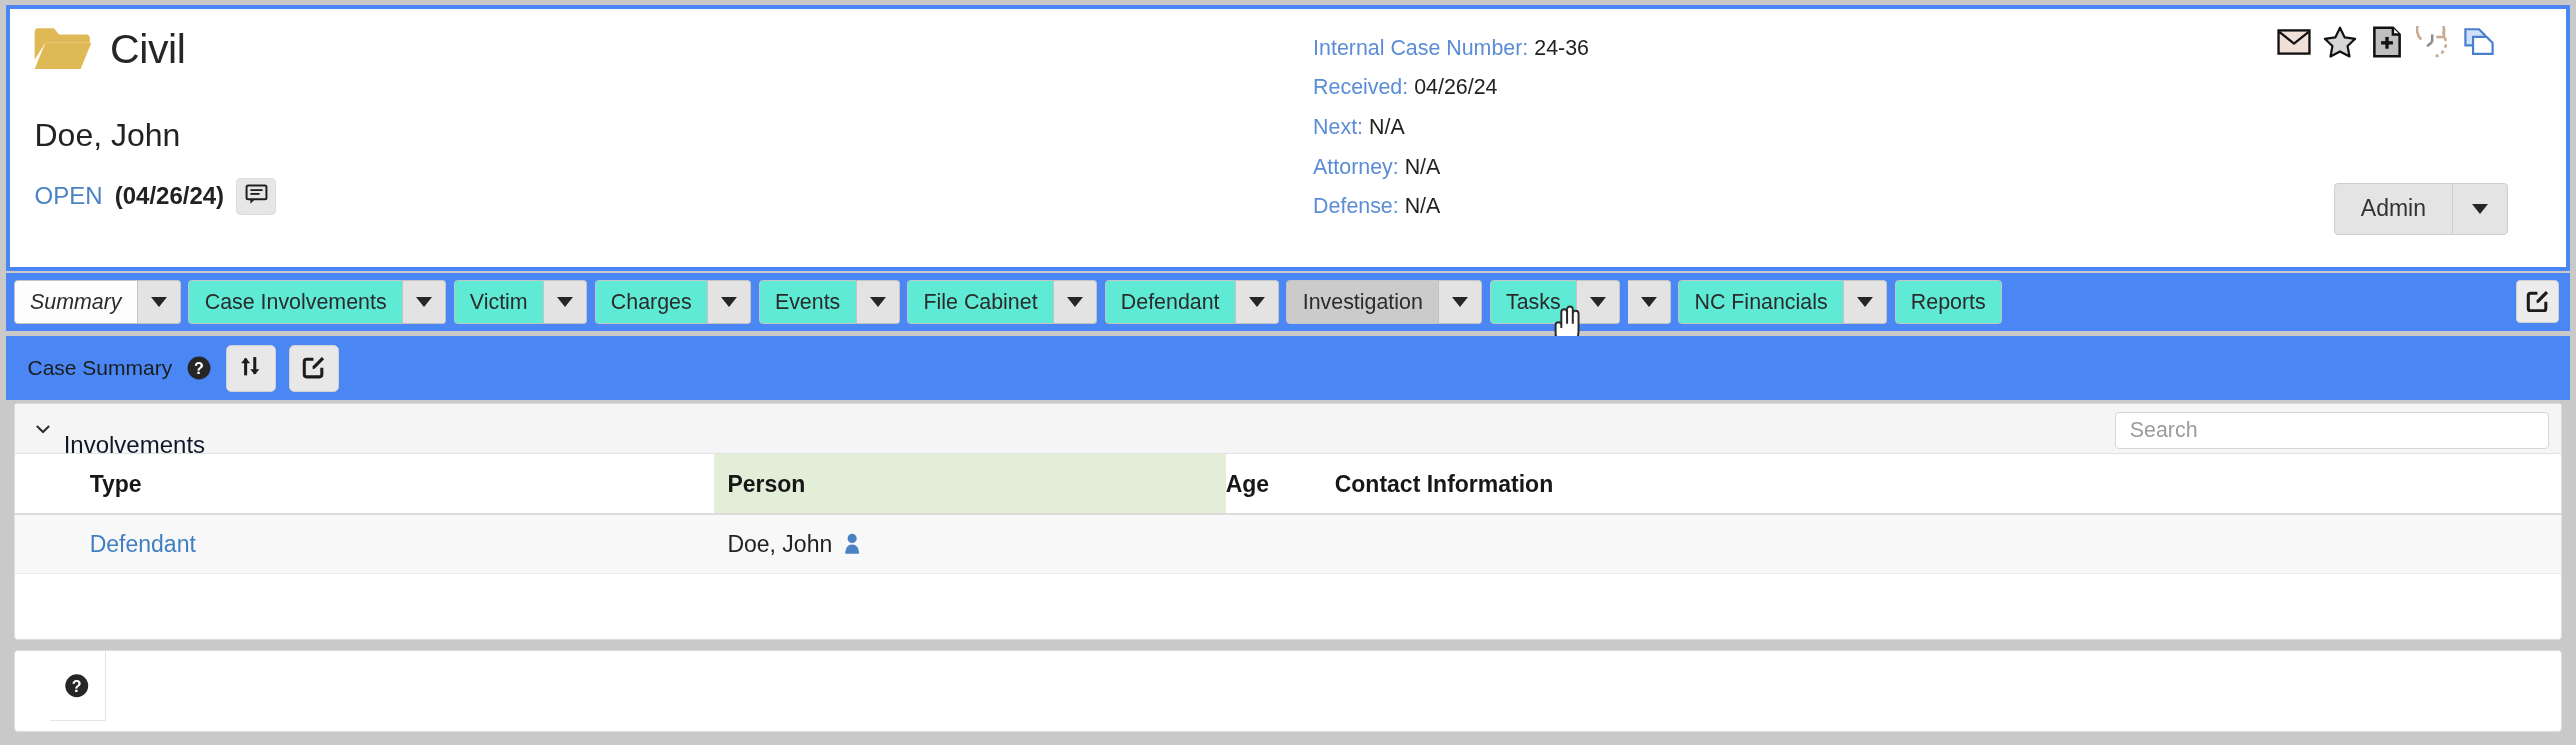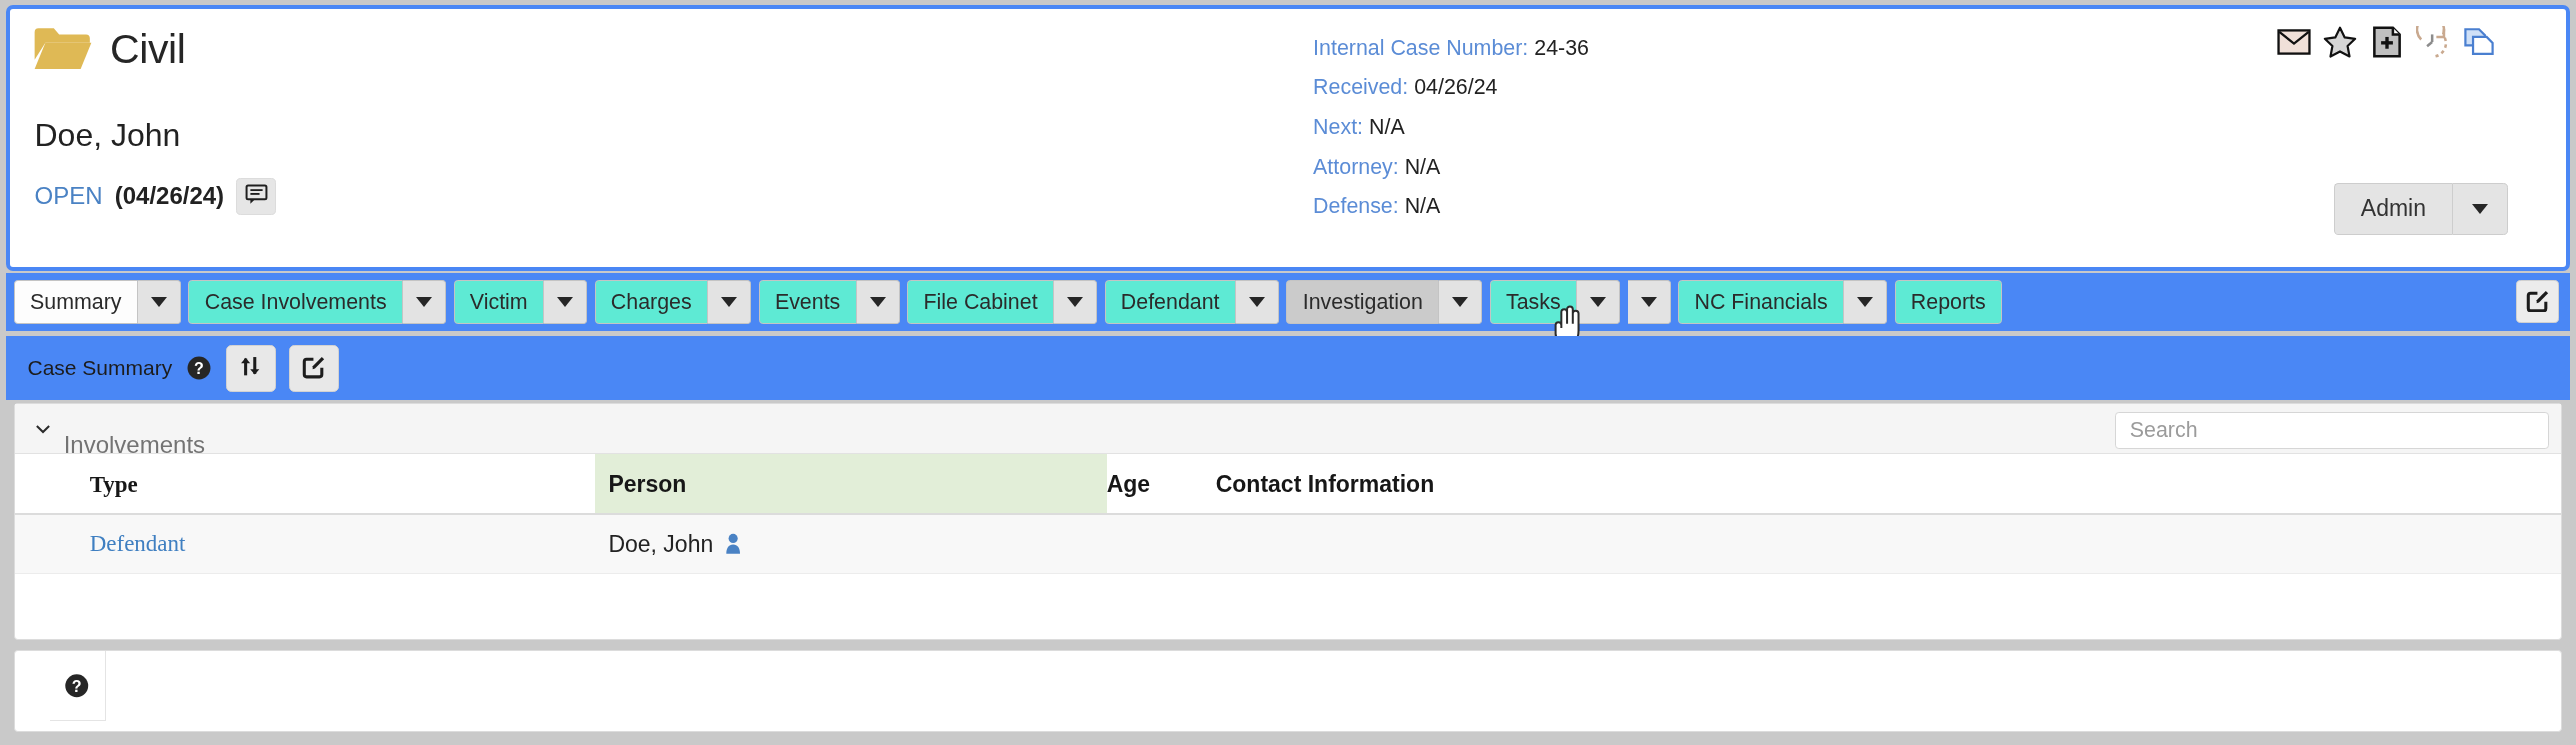--- a/index.html
+++ b/index.html
@@ -9,21 +9,21 @@
     font-family: "Liberation Sans", sans-serif;
     overflow: hidden;
   }
   .app { width: 2576px; height: 745px; position: relative; background: #c9c9c9; }
 
   
   .case-card {
     position: absolute; left: 6.1px; top: 4.6px; right: 6.1px; height: 266px;
     background: #ffffff;
     border: 4.6px solid #4a87f5;
-    border-radius: 7px;
+    border-radius: 1px;
   }
   .case-card-inner { position: relative; width: 100%; height: 100%; }
 
   .case-title-row { position: absolute; left: 23px; top: 17px; display: flex; align-items: center; gap: 17px; }
   .folder-icon { width: 60px; height: 46px; display: block; }
   .case-type { font-size: 41px; color: #262626; font-weight: 400; letter-spacing: -0.4px; }
 
   .case-person { position: absolute; left: 24.4px; top: 108px; font-size: 32px; color: #222; }
 
   .case-status-row { position: absolute; left: 24.4px; top: 169px; display: flex; align-items: center; gap: 12.2px; }
@@ -70,21 +70,21 @@
     display: flex; align-items: center; padding: 0 7.6px; gap: 7.6px;
   }
   .tab-group { display: flex; height: 44px; }
   .tab-main {
     background: #5eead4; border: 0.8px solid #c4c4c4;
     display: flex; align-items: center; padding: 0 15.3px;
     font-size: 21.4px; color: #2b2b2b; cursor: pointer; white-space: nowrap;
     border-radius: 3.8px 0 0 3.8px;
   }
   .tab-group.solo .tab-main { border-radius: 3.8px; }
-  .tab-group.active .tab-main { background: #fdfdfd; }
+  .tab-group.active .tab-main { background: #fdfdfd; font-style: italic; }
   .tab-group.hover .tab-main { background: #cbcbcb; }
   .tab-caret {
     background: #e3e3e3; border: 0.8px solid #c4c4c4; border-left: none;
     width: 43px; display: flex; align-items: center; justify-content: center;
     cursor: pointer; border-radius: 0 3.8px 3.8px 0;
   }
   .caret { width: 0; height: 0; border-left: 8.4px solid transparent; border-right: 8.4px solid transparent; border-top: 10px solid #262626; }
   .tab-edit-btn {
     position: absolute; right: 10.7px; top: 6.9px;
     width: 43px; height: 43px; background: #ececec; border: 0.8px solid #d0d0d0;
@@ -107,38 +107,38 @@
   
   .panel {
     position: absolute; left: 13.7px; top: 403px; right: 13.7px; height: 237px;
     background: #ffffff; border: 0.8px solid #dcdcdc; border-radius: 3.8px;
   }
   .involve-head {
     height: 50px; background: #f5f5f5; border-bottom: 0.8px solid #e2e2e2;
     display: flex; align-items: center; padding: 0 18.3px; position: relative;
   }
   .chevron { width: 20px; height: 20px; margin-right: 10.7px; }
-  .involve-label { font-size: 24px; color: #737373; margin-top: 32px; }
+  .involve-label { font-size: 24px; color: #0f172a; margin-top: 32px; }
   .search-input {
     position: absolute; right: 12.2px; top: 7.6px; width: 434px; height: 37px;
     border: 0.8px solid #d6d6d6; border-radius: 3.8px; background: #fff;
     font-size: 21.4px; color: #333; padding: 0 13.7px; font-family: "Liberation Sans", sans-serif;
   }
   .search-input::placeholder { color: #9b9b9b; }
 
   table.involve { width: 100%; border-collapse: collapse; table-layout: fixed; }
   table.involve th {
     text-align: left; font-size: 23px; font-weight: bold; color: #171717;
     padding: 17px 0 15.3px 0; background: #fff; border-bottom: 2.3px solid #dcdcdc;
   }
   table.involve th.sorted { background: #e2eed8; }
   table.involve td {
     font-size: 23px; padding: 15.3px 0; background: #f8f8f8; border-bottom: 0.8px solid #ececec;
   }
-  .c-type { width: 580px; padding-left: 75px !important; font-family: Liberation Serif, serif; }
+  .c-type { width: 699px; padding-left: 75px !important; }
   .c-person { width: 512px; padding-left: 13.7px !important; }
   .c-age { width: 92px; text-align: left !important; }
   .c-contact { padding-left: 17px !important; }
   .link { color: #3f7fc1; cursor: pointer; }
   .person-cell { display: inline-flex; align-items: center; gap: 10.7px; color: #222; }
   .person-icon { width: 18.3px; height: 23px; }
 
   
   .bottom-bar {
     position: absolute; left: 13.7px; top: 650px; right: 13.7px; height: 82px;

